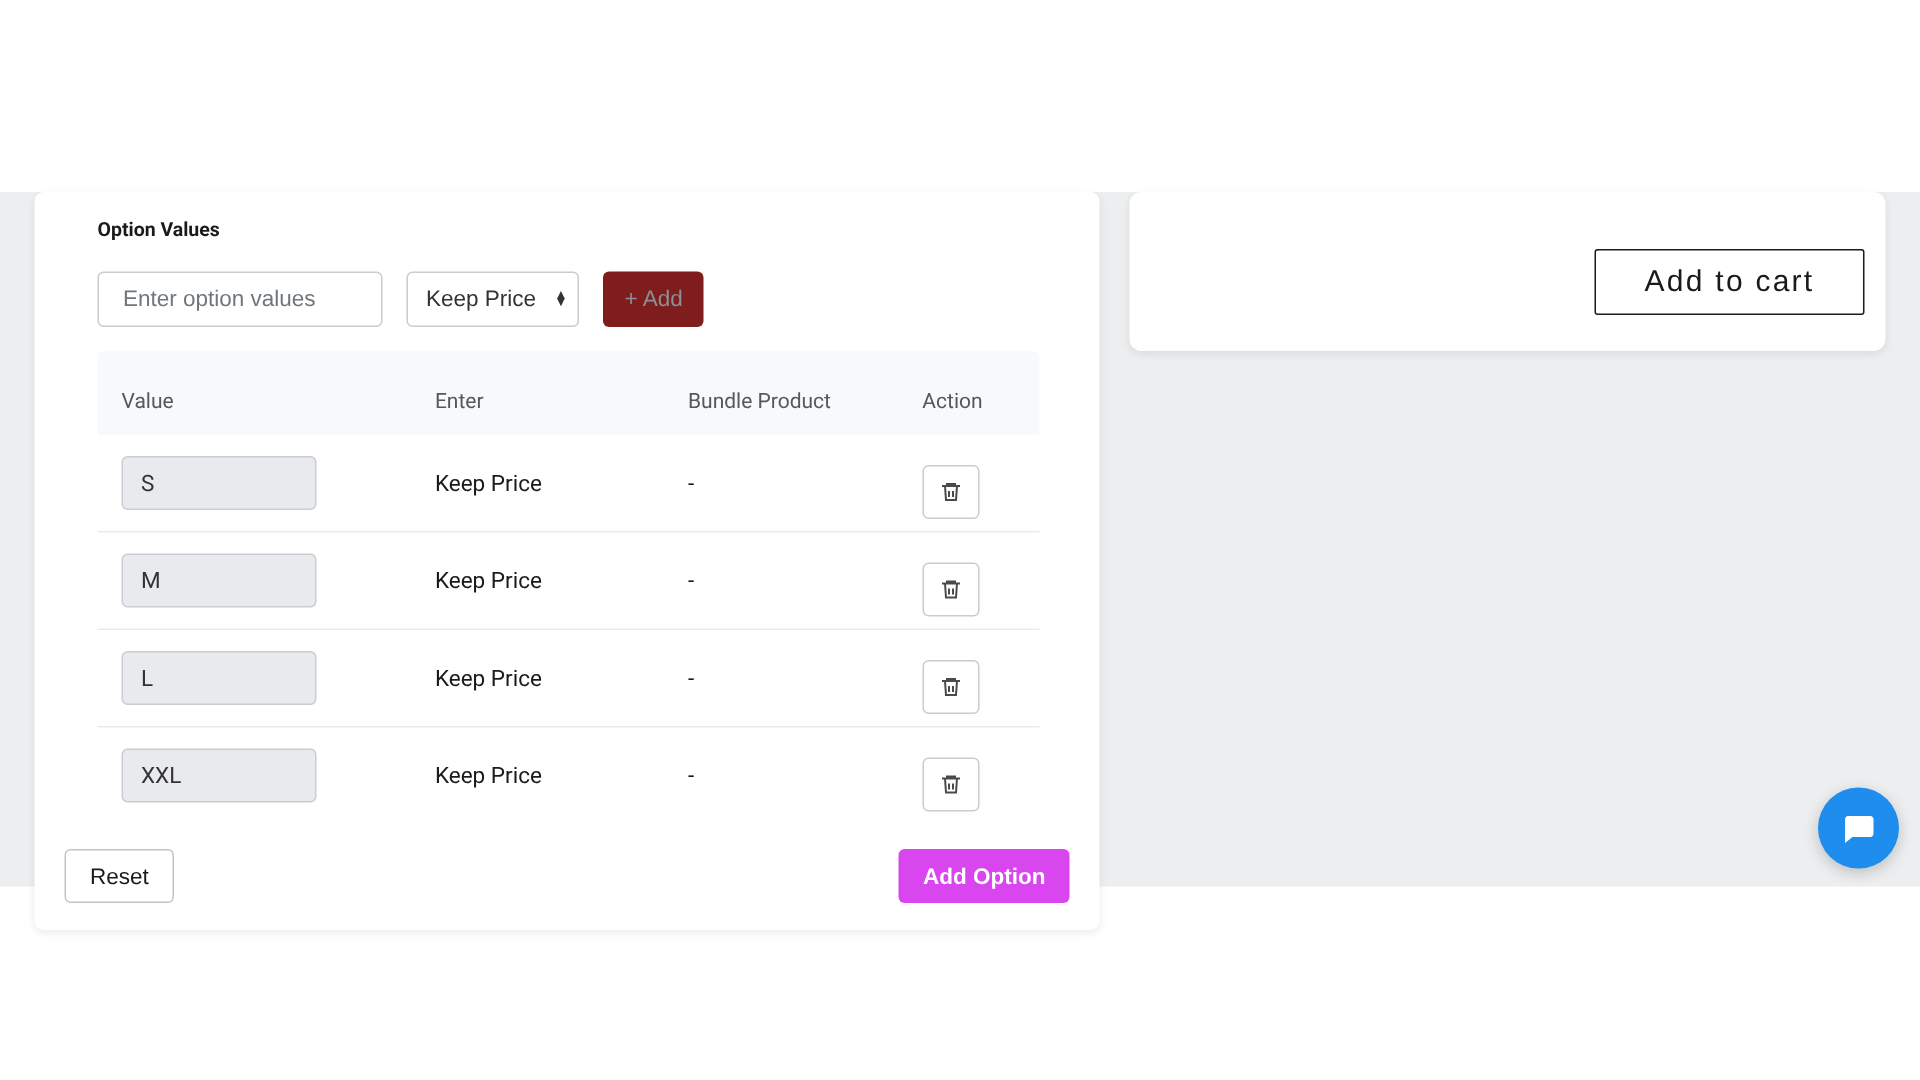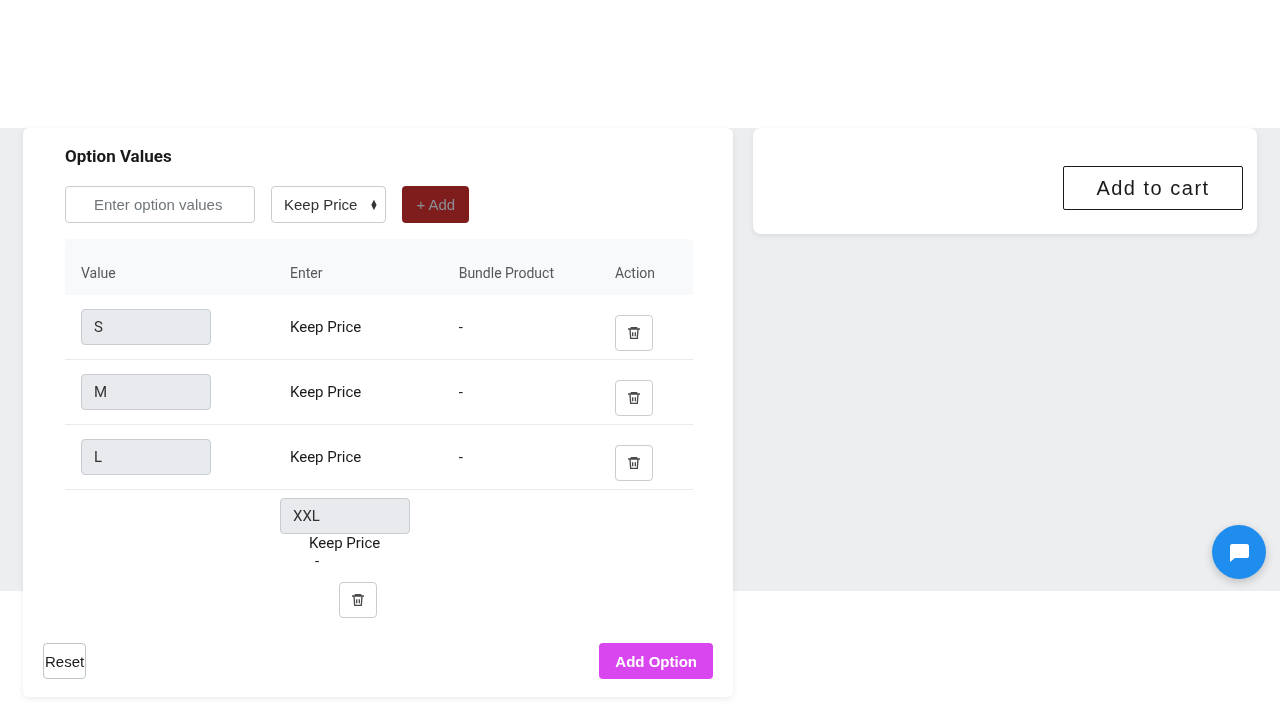--- a/index.html
+++ b/index.html
@@ -24,36 +24,36 @@
       top: 128px;
       left: 23px;
       width: 710px;
       background: #fff;
       border-radius: 6px;
       box-shadow: 0 2px 6px rgba(0,0,0,0.08);
       padding: 0 0 18px 0;
     }
     .option-values-title {
       font-weight: 700;
-      font-size: 17px;
+      font-size: 13px;
       color: #1a1a1a;
       padding: 18px 40px 0 42px;
     }
     .input-row {
       display: flex;
       gap: 16px;
       padding: 20px 40px 0 42px;
       align-items: center;
     }
     .text-input {
       width: 190px;
       height: 37px;
       border: 1px solid #c7cdd1;
       border-radius: 4px;
-      padding: 0 28px;
+      padding: 0 16px;
       font-size: 15px;
       color: #333;
       background: #fff;
     }
     .text-input::placeholder { color: #6f777c; }
     .select-wrap {
       position: relative;
       display: inline-block;
     }
     .select-btn {
@@ -108,21 +108,21 @@
     .col-type { width: 140px; }
     .col-bundle { width: 160px; margin-left: 32px; }
     .col-action { width: 80px; margin-top: 12px; }
     .trow {
       display: flex;
       align-items: center;
       border-bottom: 1px solid #e8ebed;
       padding: 8px 0;
       min-height: 54px;
     }
-    .trow:last-child { border-bottom: none; flex-direction: column; }
+    .trow:last-child { border-bottom: none; }
     .value-chip {
       display: inline-flex;
       align-items: center;
       height: 36px;
       width: 130px;
       background: #e8eaed;
       border: 1px solid #c7cdd1;
       border-radius: 4px;
       padding: 0 12px;
       font-size: 15px;
@@ -144,21 +144,21 @@
     .footer-row {
       display: flex;
       justify-content: space-between;
       padding: 17px 20px 0 20px;
     }
     .reset-btn {
       height: 36px;
       border: 1px solid #bfc6cb;
       border-radius: 4px;
       background: #fff;
-      padding: 0 1px;
+      padding: 0 16px;
       font-size: 15px;
       color: #1a1a1a;
       cursor: pointer;
     }
     .add-option-btn {
       height: 36px;
       border: none;
       border-radius: 4px;
       background: #d946ef;
       color: #fff;

